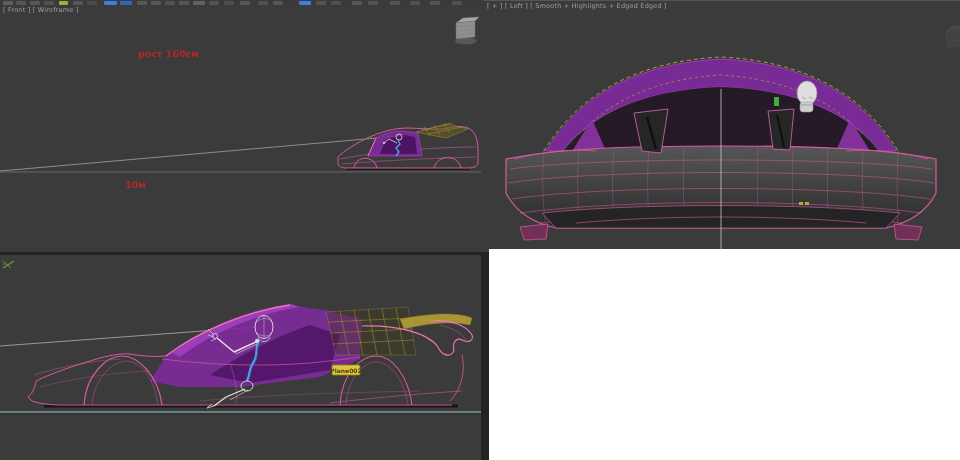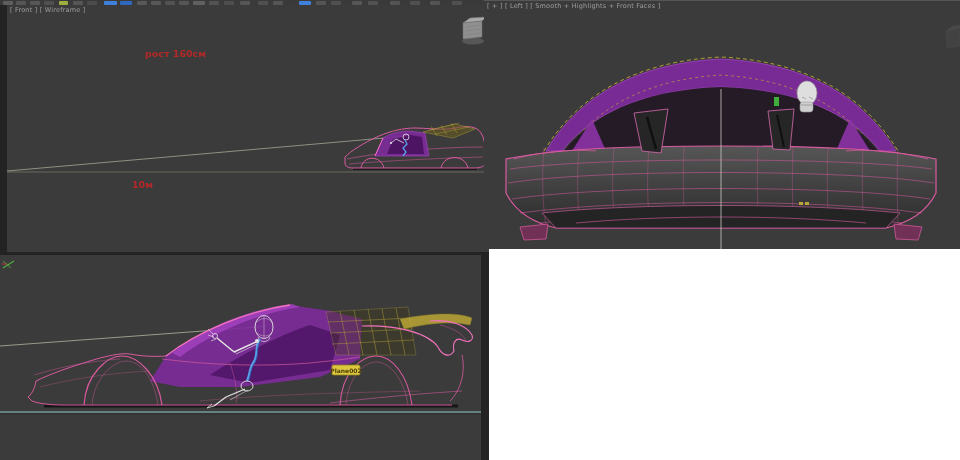--- a/index.html
+++ b/index.html
@@ -3,21 +3,21 @@
 <meta charset="utf-8">
 <style>
   html,body{margin:0;padding:0;background:#1e1e1e;}
   #stage{position:relative;width:960px;height:460px;background:var(--seam,#232323);overflow:hidden;
          font-family:"DejaVu Sans",sans-serif;}
   
   #toolbar{position:absolute;left:0;top:0;width:484px;height:5px;background:var(--toolbar-bg,#3a3a3a);overflow:hidden;}
   .tbfrag{position:absolute;top:1px;height:4px;border-radius:1px;}
   
   .vp{position:absolute;overflow:hidden;background:var(--viewport-bg,#3b3b3b);}
-  #vp-front{left:7px;top:5px;width:555px;height:247px;}
+  #vp-front{left:0;top:5px;width:555px;height:247px;}
   #vp-left {left:484px;top:0;width:476px;height:249px;border-top:1px solid #565656;box-sizing:border-box;}
   #vp-bottom{left:0;top:255px;width:481px;height:205px;}
   #white-panel{position:absolute;left:489px;top:249px;width:471px;height:211px;background:var(--white-panel,#ffffff);}
   .vplabel{position:absolute;left:3px;top:1px;color:var(--label-gray,#9e9e9e);font-size:6.5px;line-height:8px;
            letter-spacing:.2px;white-space:nowrap;z-index:5;}
   #vp-front .vplabel{top:1px;}
   svg{position:absolute;left:0;top:0;display:block;}
   
   .s-pink {stroke:var(--wire-pink,#d95a9f);fill:none;}
   .s-pinkb{stroke:var(--wire-pink-bright,#f472bd);fill:none;}
@@ -98,21 +98,21 @@
       <g>
         <ellipse cx="466" cy="36" rx="11" ry="3.5" fill="#575757"></ellipse>
         <polygon points="456,18 463,13 479,12 475,16" fill="#a8a8a8" stroke="#7c7c7c" stroke-width="0.5"></polygon>
         <polygon points="456,18 475,16 475,32 456,34" fill="#8f8f8f" stroke="#6e6e6e" stroke-width="0.5"></polygon>
         <path d="M458,22 L474,20 M458,26 L474,24 M458,30 L474,28" stroke="#7d7d7d" stroke-width="0.5" fill="none"></path>
       </g>
     </svg>
   </div>
 
   <div class="vp" id="vp-left">
-    <div class="vplabel">[ + ] [ Left ] [ Smooth + Highlights + Front Faces ]</div>
+    <div class="vplabel">[ + ] [ Left ] [ Smooth + Highlights + Edged Edged ]</div>
     <svg width="476" height="249" viewBox="0 0 476 249">
       <defs>
         <linearGradient id="bodyGrad" x1="0" y1="0" x2="0" y2="1">
           <stop offset="0" stop-color="var(--body-light,#565656)"></stop>
           <stop offset="1" stop-color="var(--body-dark,#2b2b2b)"></stop>
         </linearGradient>
       </defs>
 
       <g>
 

